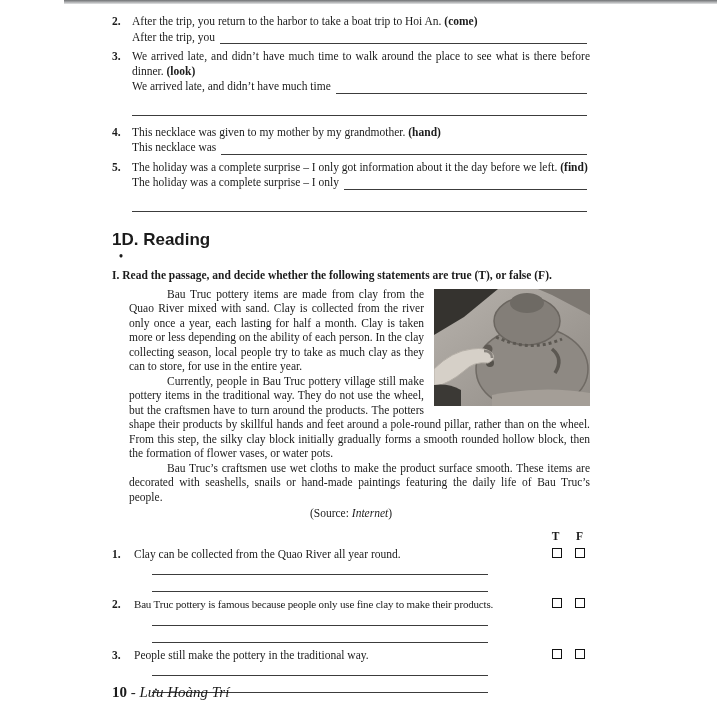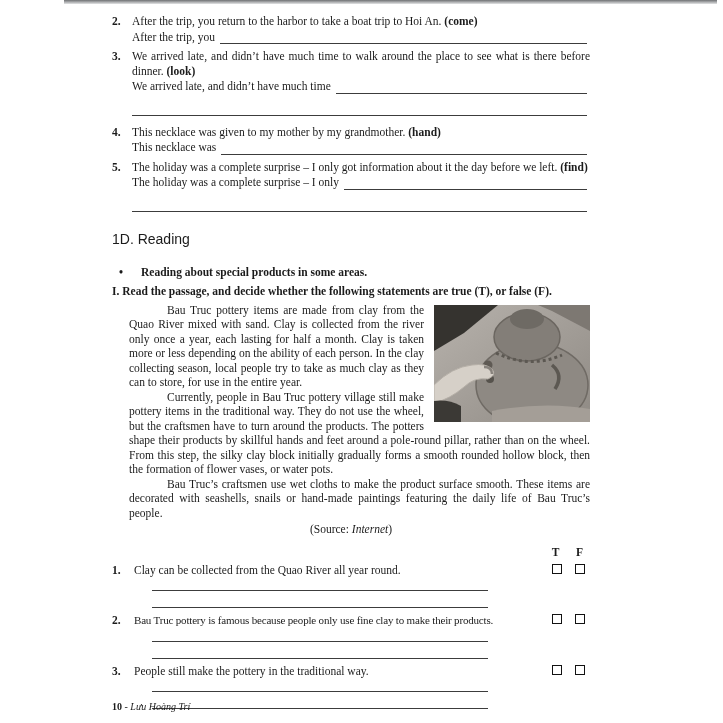--- a/index.html
+++ b/index.html
@@ -18,22 +18,22 @@
   .item .num{width:20px;flex:none;font-weight:bold;}
   .ibody{flex:1;min-width:0;}
   .q{margin:0;text-align:justify;}
   .bold{font-weight:bold;}
   .ansline{display:flex;align-items:flex-end;margin:1px 0 3px;}
   .ansline .prefix{flex:none;text-align:center;}
   .ansline .blank{flex:1;border-bottom:1px solid #3c3c3c;margin-left:5px;margin-right:3px;height:12px;}
   .fullrule{border-bottom:1px solid #3c3c3c;height:12px;margin:9px 3px 7px 0;}
 
   
-  .heading{font-family:"Liberation Sans", sans-serif;font-size:14px;line-height:15px;
-    font-weight:normal;margin:13px 0 18px 0;}
+  .heading{font-family:"Liberation Sans", sans-serif;font-size:17px;line-height:15px;
+    font-weight:bold;margin:13px 0 2px 0;}
   .bulletline{display:flex;font-weight:bold;margin:0 0 5px 0;}
   .bulletline .dot{width:22px;flex:none;padding-left:7px;}
   .task{font-weight:bold;margin:0 0 4px 0;}
   .task .t2{display:block;padding-left:24px;}
 
   
   .passage{margin-left:17px;text-align:justify;}
   .photo{float:right;width:156px;height:117px;margin:2px 0 6px 10px;}
   .photo svg{display:block;width:156px;height:117px;}
   .passage p.para{margin:0;text-indent:38px;}
@@ -47,21 +47,21 @@
   .stmt{display:flex;align-items:flex-start;margin-top:5px;}
   .stmt .num{width:22px;flex:none;font-weight:bold;}
   .stmt .txt{flex:1;white-space:nowrap;}
   .stmt .txt.tight{font-size:11px;letter-spacing:-0.18px;}
   .boxes{display:flex;gap:13px;flex:none;margin-left:8px;margin-right:5px;padding-top:1px;}
   .cb{width:8px;height:8px;border:1.7px solid #121212;display:block;background:#fff;}
   .srules{margin-left:40px;}
   .srules .rule{width:336px;border-bottom:1.2px solid #3c3c3c;height:13px;}
   .srules .rule + .rule{height:16px;}
 
-  .footer{position:absolute;left:112px;bottom:10px;font-size:10px;line-height:13px;}
+  .footer{position:absolute;left:112px;bottom:24px;font-size:15px;line-height:13px;}
   .footer .pg{font-weight:bold;}
   .footer .auth{font-style:italic;}
 </style>
 </head>
 <body>
 
 <div class="page">
   <div class="topbar"></div>
 
   <div class="content">
@@ -109,21 +109,20 @@
           <span class="blank"></span>
         </div>
         <div class="fullrule"></div>
       </div>
     </div>
 
     <h2 class="heading">1D. Reading</h2>
 
     <div class="bulletline">
       <span class="dot">•</span>
-      <span>Reading about special products in some areas.</span>
     </div>
 
     <p class="task">
       <span>I.</span>
       <span>Read the passage, and decide whether the following statements are true (T), or false (F).</span>
     </p>
 
     <div class="passage">
       <div class="photo">
         <svg viewBox="0 0 156 117" preserveAspectRatio="none">

